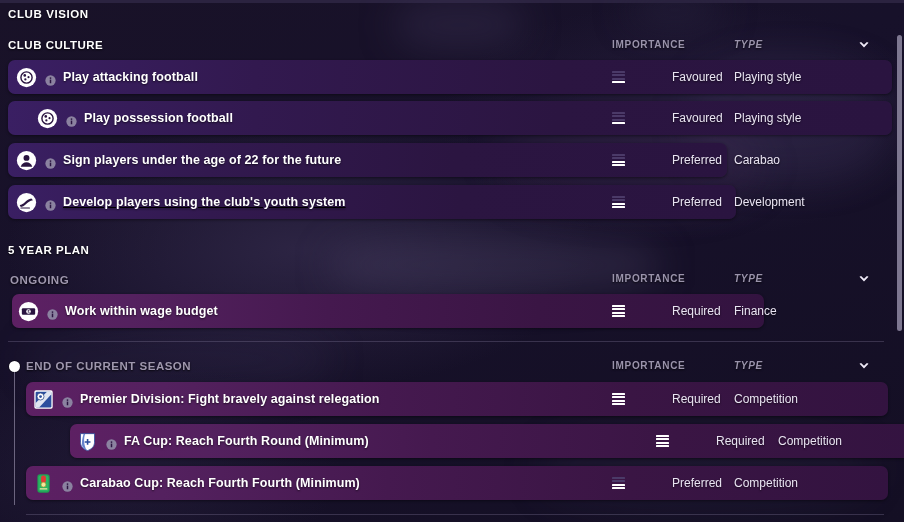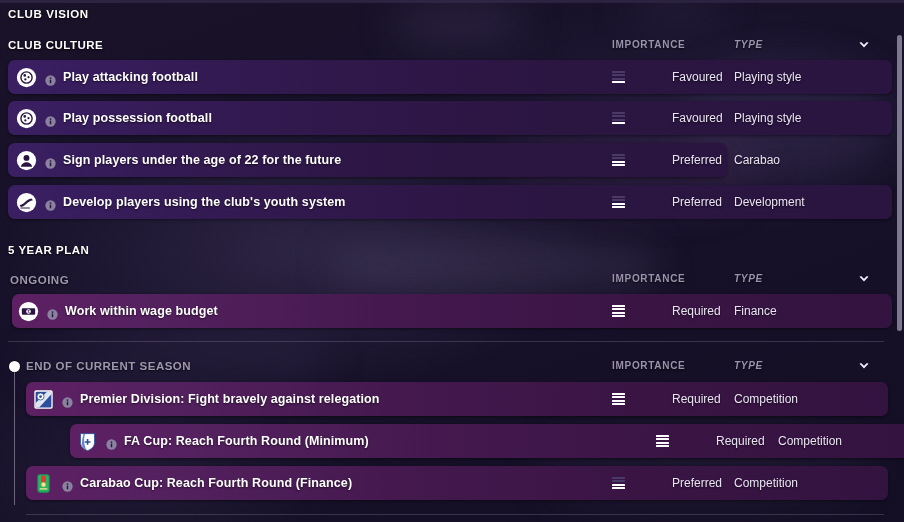--- a/index.html
+++ b/index.html
@@ -164,21 +164,21 @@
           <i></i>
           <i></i>
           <i></i>
           <i class="on"></i>
         </span>
       <span class="imptext">Favoured</span>
     </span>
     <span class="type-cell" style="left:726px;">Playing style</span>
   </div>
 
-  <div class="row culture" style="left:8px; top:101px; width:884px;">
+  <div class="row culture" style="left:8px; top:101px; width:884px;padding-left:21px;">
     <span class="badge">
       <svg viewBox="0 0 24 24" width="21" height="21">
         <circle cx="12" cy="12" r="11" fill="#ffffff"></circle>
         <circle cx="12" cy="12" r="6.4" fill="none" stroke="#2a1440" stroke-width="1.6"></circle>
         <circle cx="10" cy="9.6" r="1.5" fill="#2a1440"></circle>
         <circle cx="14.3" cy="11.6" r="1.2" fill="#2a1440"></circle>
         <circle cx="10.7" cy="14.2" r="1.3" fill="#2a1440"></circle>
       </svg>
     </span>
     <span class="infoicon">
@@ -222,21 +222,21 @@
           <i></i>
           <i></i>
           <i class="on"></i>
           <i class="on"></i>
         </span>
       <span class="imptext">Preferred</span>
     </span>
     <span class="type-cell" style="left:726px;">Carabao</span>
   </div>
 
-  <div class="row culture" style="left:8px; top:185px; width:884px;">
+  <div class="row culture" style="left:8px; top:185px; width:728px;text-decoration:underline;">
     <span class="badge">
       <svg viewBox="0 0 24 24" width="21" height="21">
         <circle cx="12" cy="12" r="11" fill="#ffffff"></circle>
         <path d="M4.2 14.8 C6.5 14.4 8.4 13.2 10.4 11.3 C12.5 9.3 14.6 7.7 17.6 7.4 L19.4 9.4 C15.8 10 13.8 11.6 11.6 13.7 C9.3 15.9 7.2 17.1 5.4 17.2 Z" fill="#2a1440"></path>
         <rect x="5" y="17.6" width="11" height="1.3" rx="0.6" fill="#2a1440"></rect>
       </svg>
     </span>
     <span class="infoicon">
       <svg viewBox="0 0 12 12" width="11" height="11">
           <circle cx="6" cy="6" r="5.6" fill="#8b82a0"></circle>
@@ -264,21 +264,21 @@
   <div class="colhdr" style="left:612px; top:273px; width:280px;">
     <span class="imp" style="left:0px;">IMPORTANCE</span>
     <span class="typ" style="left:122px;">TYPE</span>
     <span class="chev" style="left:245px; top:-1px;">
       <svg viewBox="0 0 14 14" width="14" height="14">
           <path d="M2.5 4.8 L7 9.4 L11.5 4.8 L9.9 4.1 L7 6.7 L4.1 4.1 Z" fill="#efeaf7"></path>
         </svg>
     </span>
   </div>
 
-  <div class="row plan" style="left:12px; top:294px; width:880px;">
+  <div class="row plan" style="left:12px; top:294px; width:752px;">
     <span class="badge" style="margin-left:6px;">
       <svg viewBox="0 0 24 24" width="21" height="21">
         <circle cx="12" cy="12" r="11" fill="#ffffff"></circle>
         <rect x="4.4" y="8.2" width="15.2" height="7.6" rx="1.2" fill="#2a1440"></rect>
         <circle cx="12" cy="12" r="2.6" fill="#ffffff"></circle>
         <text x="12" y="14.1" font-size="4.4" font-family="Liberation Sans" font-weight="bold" fill="#2a1440" text-anchor="middle">$</text>
       </svg>
     </span>
     <span class="infoicon">
       <svg viewBox="0 0 12 12" width="11" height="11">
@@ -385,21 +385,21 @@
         <rect x="7.6" y="17.4" width="8.8" height="1.5" rx="0.6" fill="#f3e7a0"></rect>
       </svg>
     </span>
     <span class="infoicon">
       <svg viewBox="0 0 12 12" width="11" height="11">
           <circle cx="6" cy="6" r="5.6" fill="#8b82a0"></circle>
           <rect x="5.2" y="5" width="1.6" height="4" fill="#2a1440"></rect>
           <rect x="5.2" y="2.6" width="1.6" height="1.6" fill="#2a1440"></rect>
         </svg>
     </span>
-    <span class="label">Carabao Cup: Reach Fourth Round (Finance)</span>
+    <span class="label">Carabao Cup: Reach Fourth Fourth (Minimum)</span>
     <span class="imp-cell" style="left:586px;">
       <span class="impbars">
           <i></i>
           <i></i>
           <i class="on"></i>
           <i class="on"></i>
         </span>
       <span class="imptext">Preferred</span>
     </span>
     <span class="type-cell" style="left:708px;">Competition</span>

